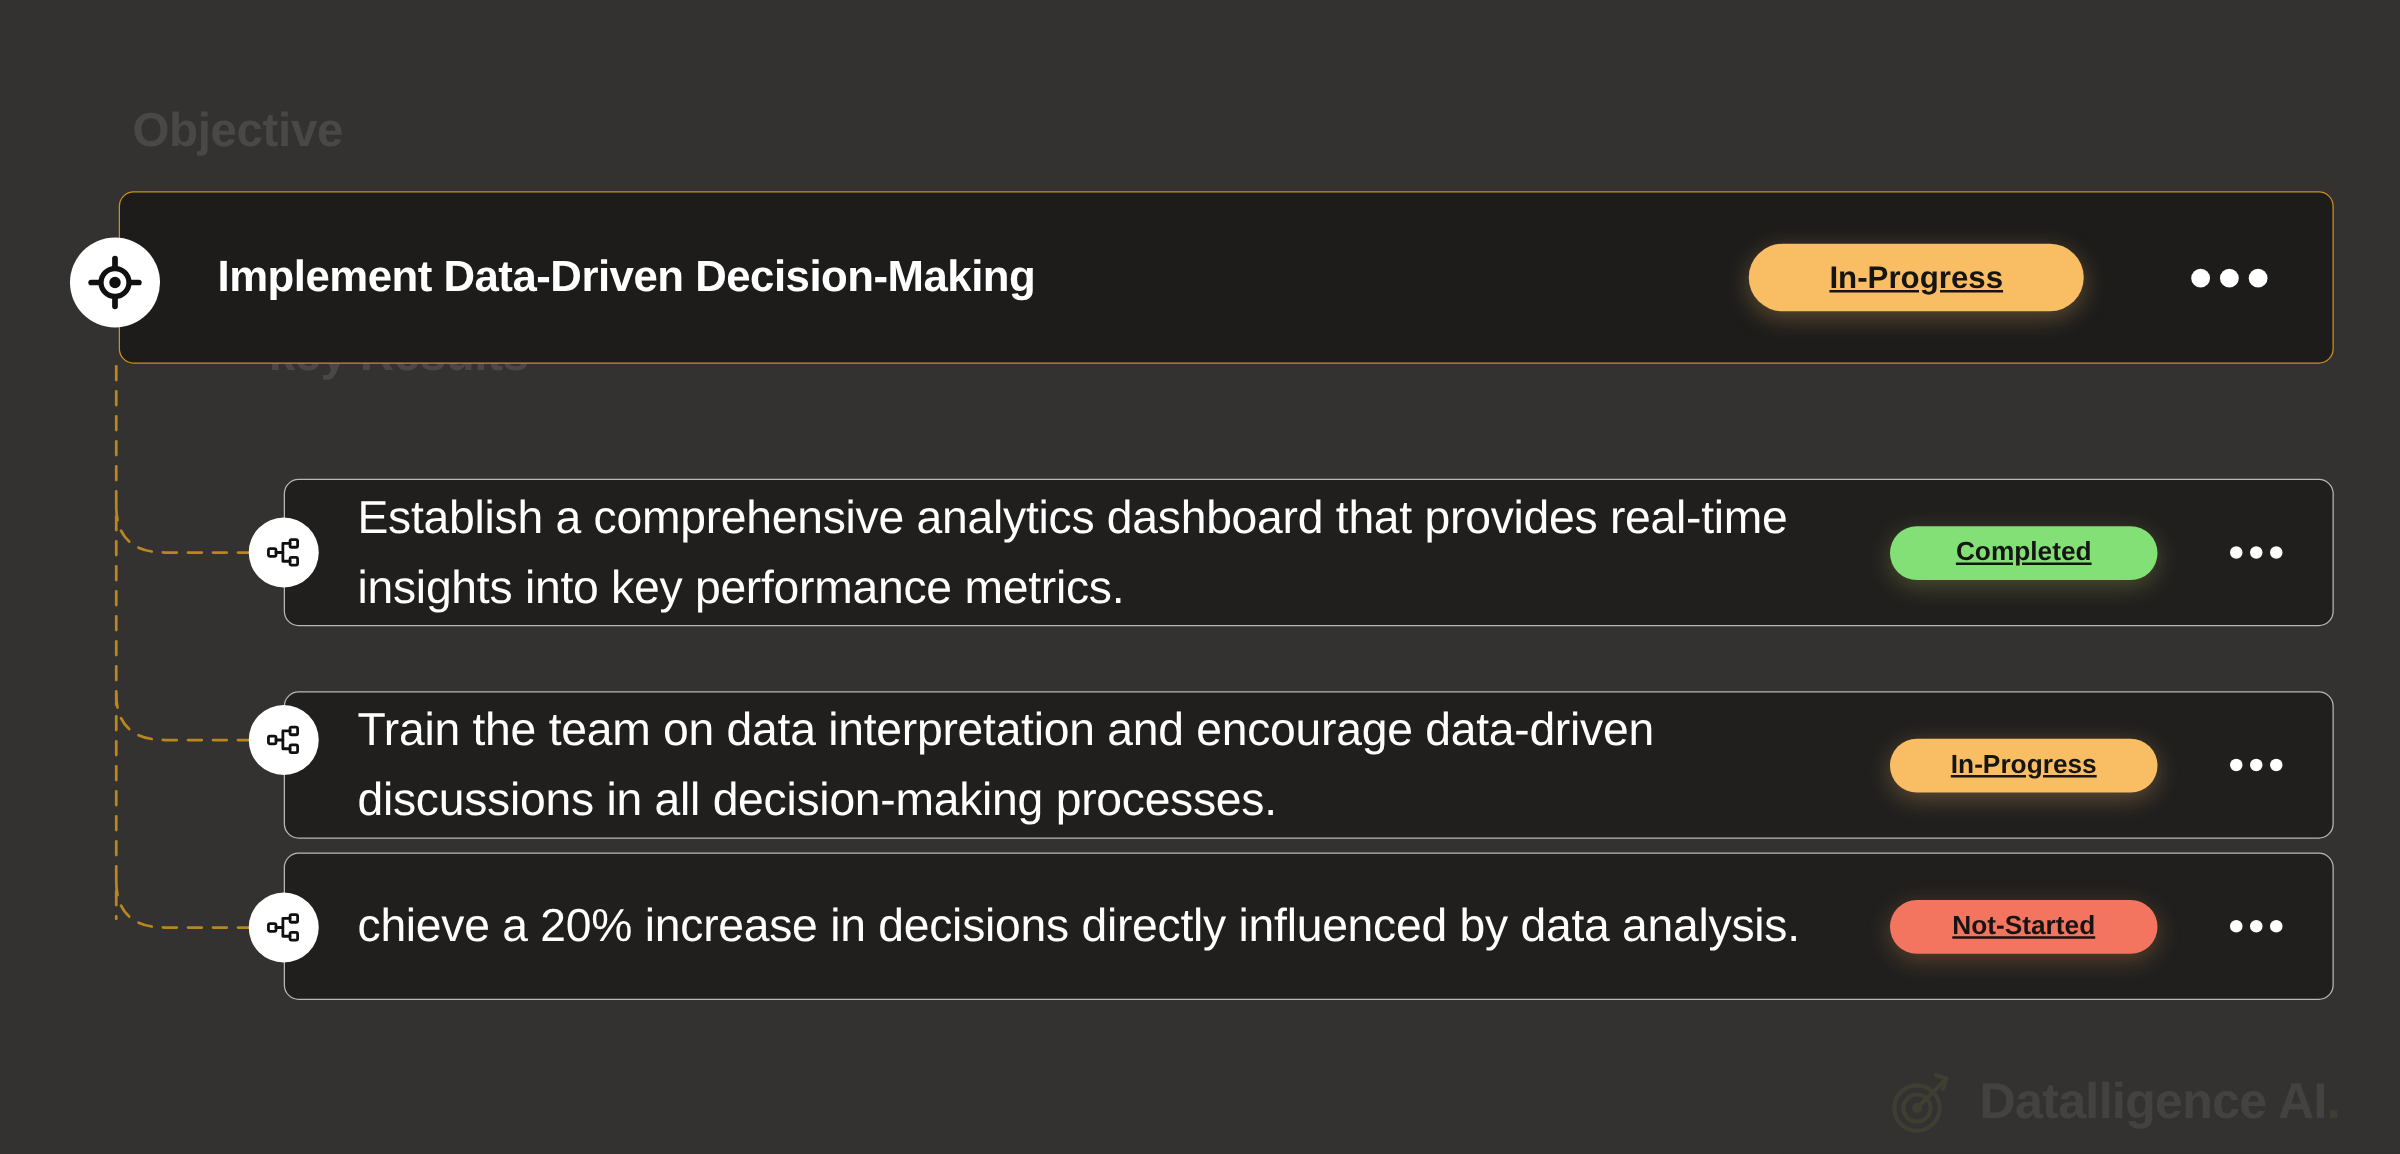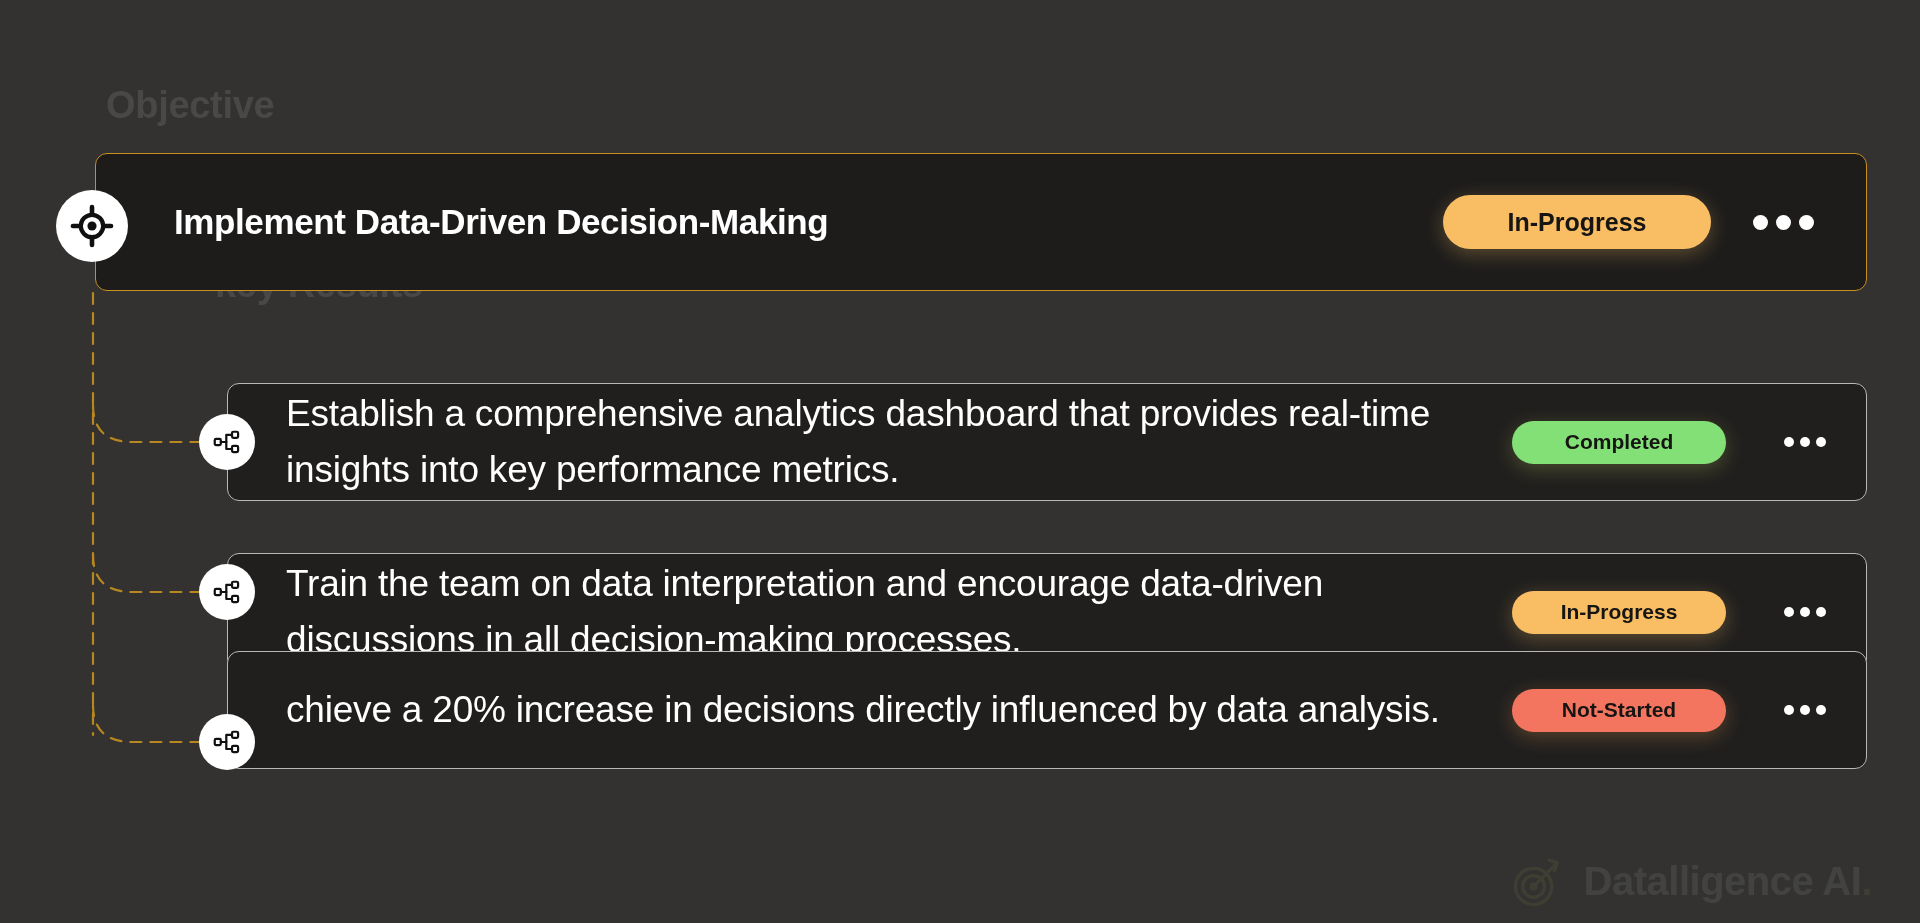--- a/index.html
+++ b/index.html
@@ -55,20 +55,21 @@
     left: 95px;
     top: 118px;
     width: 1772px;
     height: 138px;
     background: #1d1c1b;
     border: 1.6px solid #c8901f;
     border-radius: 12px;
     display: flex;
     align-items: center;
     z-index: 3;
+    gap: 44px;
   }
 
   .objective-title {
     margin-left: 78px;
     font-size: 35px;
     font-weight: 600;
     color: #ffffff;
     letter-spacing: -0.4px;
     white-space: nowrap;
     flex: 0 0 auto;
@@ -103,20 +104,21 @@
 
   
   .pill {
     display: inline-flex;
     align-items: center;
     justify-content: center;
     border-radius: 999px;
     color: #161514;
     font-weight: 600;
     white-space: nowrap;
+    text-decoration: underline;
   }
   .pill-objective {
     width: 268px;
     height: 54px;
     font-size: 25px;
     box-shadow: 0 6px 22px rgba(249,190,100,0.30);
   }
   .pill-kr {
     width: 214px;
     height: 43px;
@@ -150,21 +152,21 @@
     width: 1640px;
     background: #201f1e;
     border: 1.3px solid #b9b8b6;
     border-radius: 12px;
     display: flex;
     align-items: center;
     z-index: 3;
   }
   .kr-card-1 { top: 348px; height: 118px; }
   .kr-card-2 { top: 518px; height: 118px; }
-  .kr-card-3 { top: 616px; height: 118px; }
+  .kr-card-3 { top: 647px; height: 118px; }
 
   .kr-text {
     margin-left: 58px;
     font-size: 37px;
     line-height: 1.52;
     font-weight: 400;
     color: #ffffff;
     letter-spacing: -0.2px;
     max-width: 1180px;
   }

